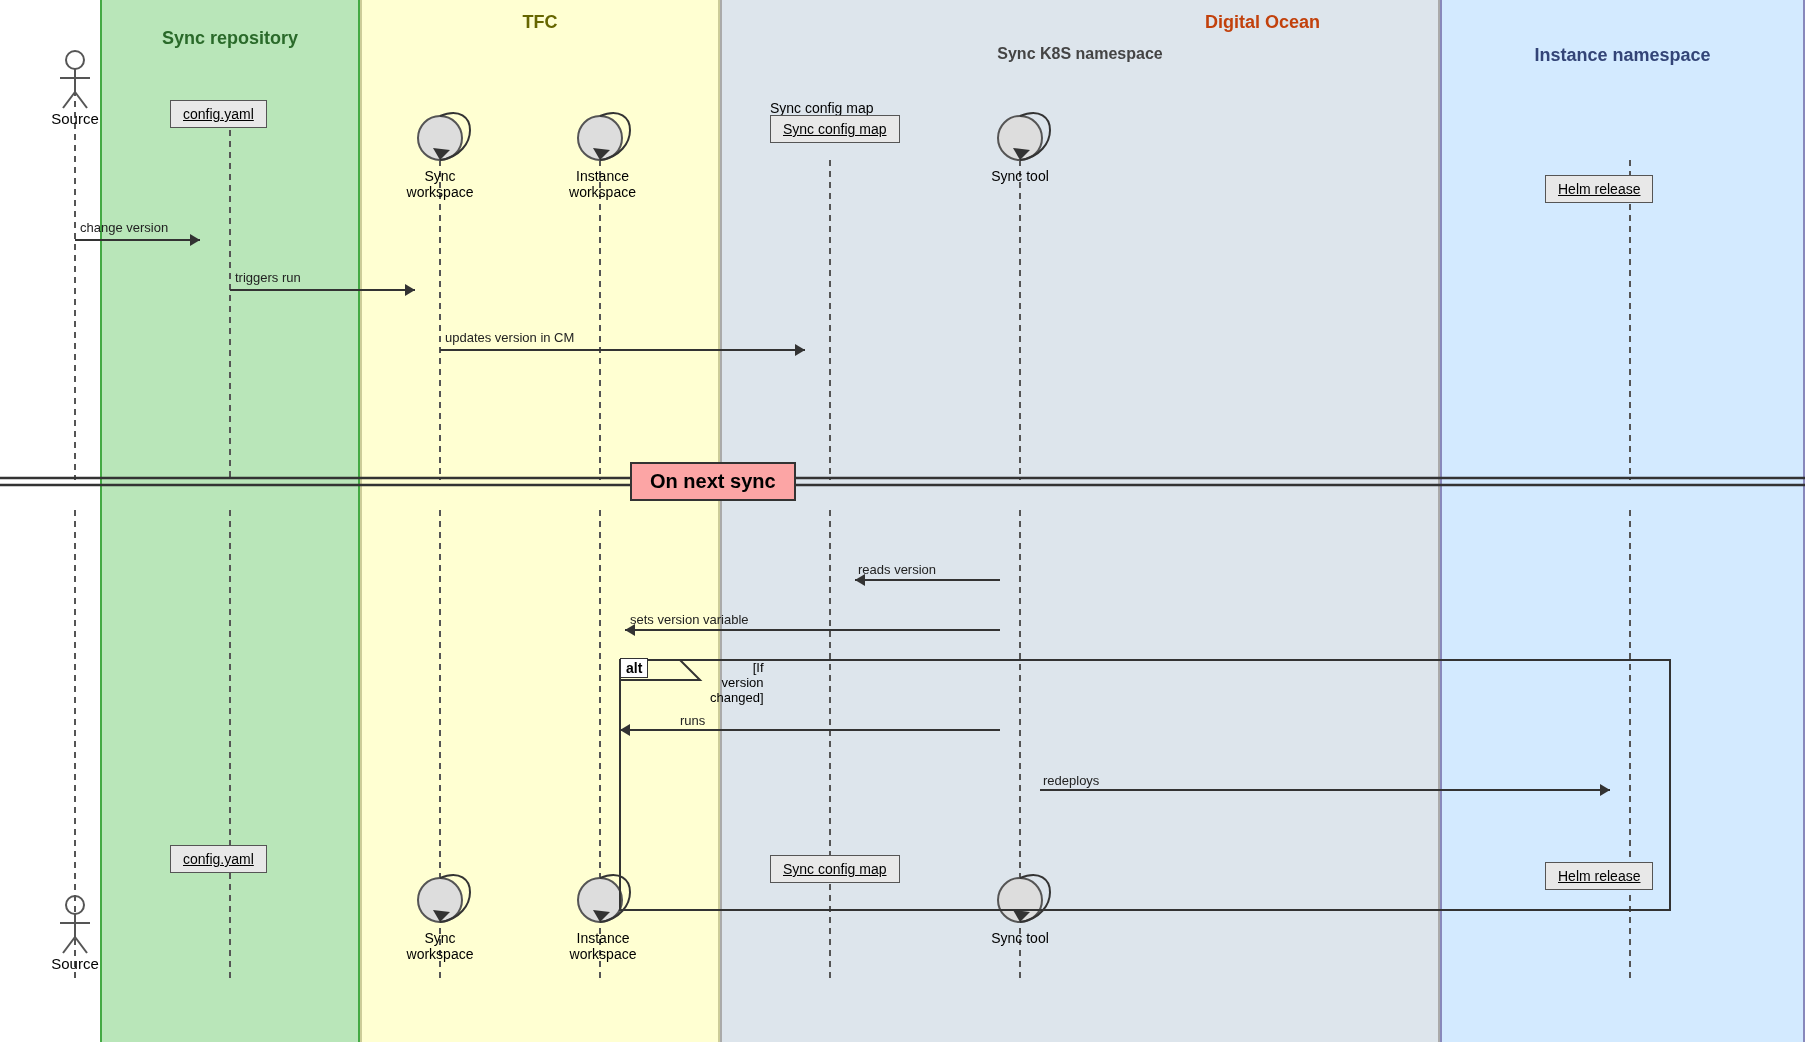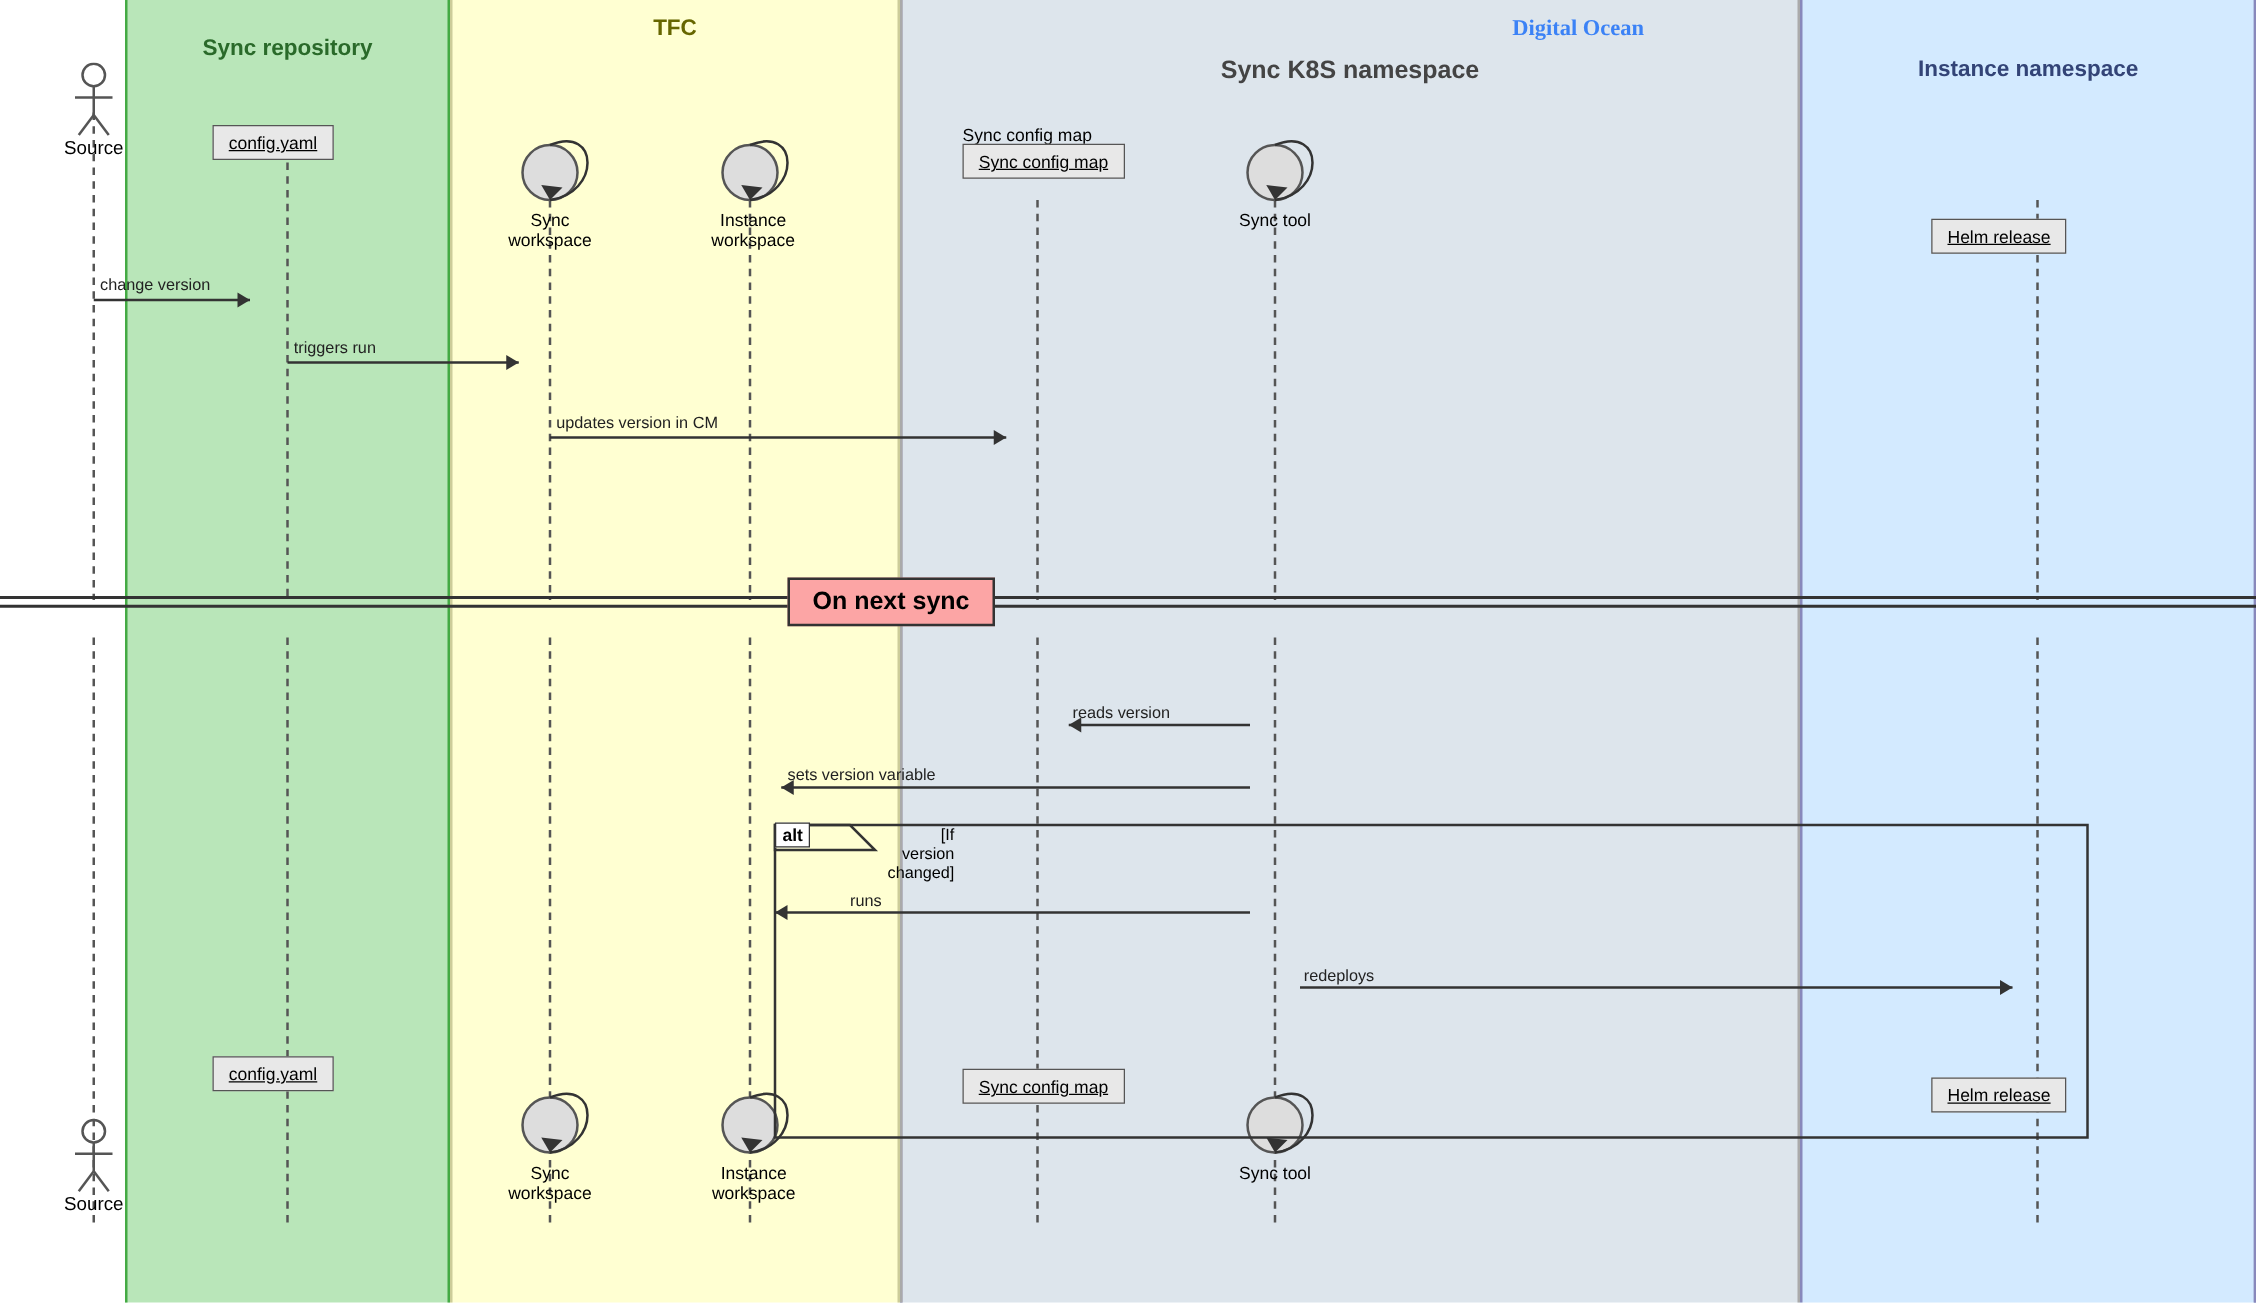--- a/index.html
+++ b/index.html
@@ -91,30 +91,29 @@
       top: 12px;
       left: 360px;
       width: 360px;
       color: #666600;
     }
 
     .label-digital-ocean {
       top: 12px;
       left: 720px;
       width: 1085px;
-      color: #3b82f6;
-      font-family: Liberation Serif, serif;
+      color: #c2410c;
     }
 
     .label-sync-k8s {
       top: 45px;
       left: 720px;
       width: 720px;
       color: #444;
-      font-size: 20px;
+      font-size: 16px;
     }
 
     .label-instance-ns {
       top: 45px;
       left: 1440px;
       width: 365px;
       color: #334477;
       font-size: 18px;
     }
 

